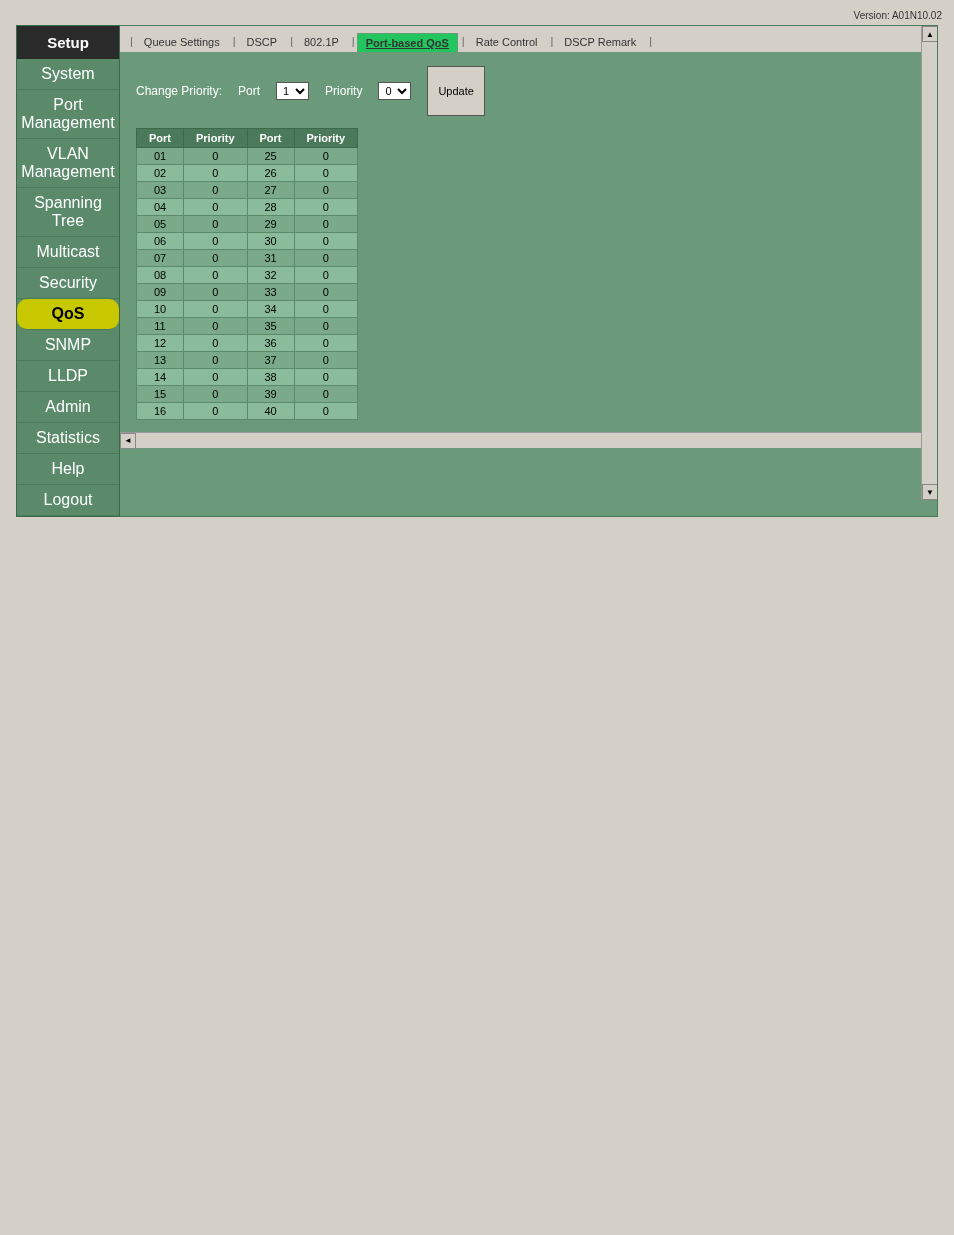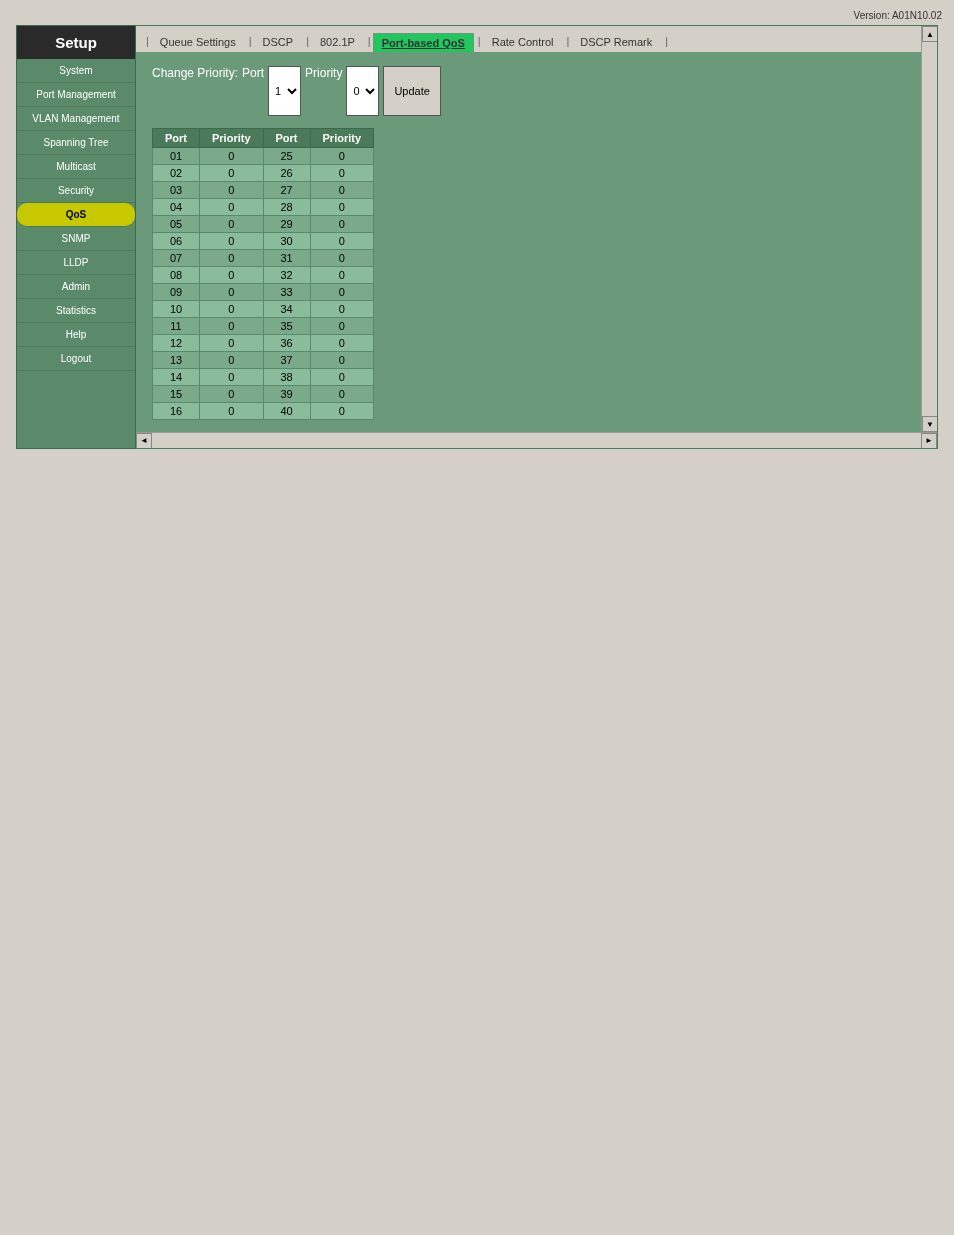--- a/index.html
+++ b/index.html
@@ -26,42 +26,42 @@
     }
 
     .main-container {
       display: flex;
       background: #d4d0c8;
       margin: 0 8px;
     }
 
     
     .sidebar {
-      width: 120px;
+      width: 104px;
       flex-shrink: 0;
       background: #5a8a6a;
       border: 1px solid #3a6a4a;
     }
 
     .sidebar-title {
       background: #2a2a2a;
       color: #fff;
       text-align: center;
       font-size: 15px;
       font-weight: bold;
       padding: 8px 0;
     }
 
     .sidebar-item {
       color: #fff;
       text-align: center;
       padding: 6px 4px;
       cursor: pointer;
       border-bottom: 1px solid #4a7a5a;
-      font-size: 10px;
+      font-size: 16px;
     }
 
     .sidebar-item.active {
       background: #c8c800;
       color: #000;
       font-weight: bold;
       border-radius: 10px;
     }
 
     
@@ -140,24 +140,25 @@
     .content-body {
       padding: 12px 16px;
       background: #6a9a7a;
       color: #fff;
       margin-right: 16px;
     }
 
     
     .change-priority-row {
       display: flex;
+      align-items: center;
       margin-bottom: 12px;
       font-size: 12px;
       color: #fff;
-      gap: 4px;
+      gap: 16px;
     }
 
     .change-priority-row label {
       color: #fff;
     }
 
     .change-priority-row select {
       font-size: 11px;
       padding: 1px 2px;
       background: #fff;

